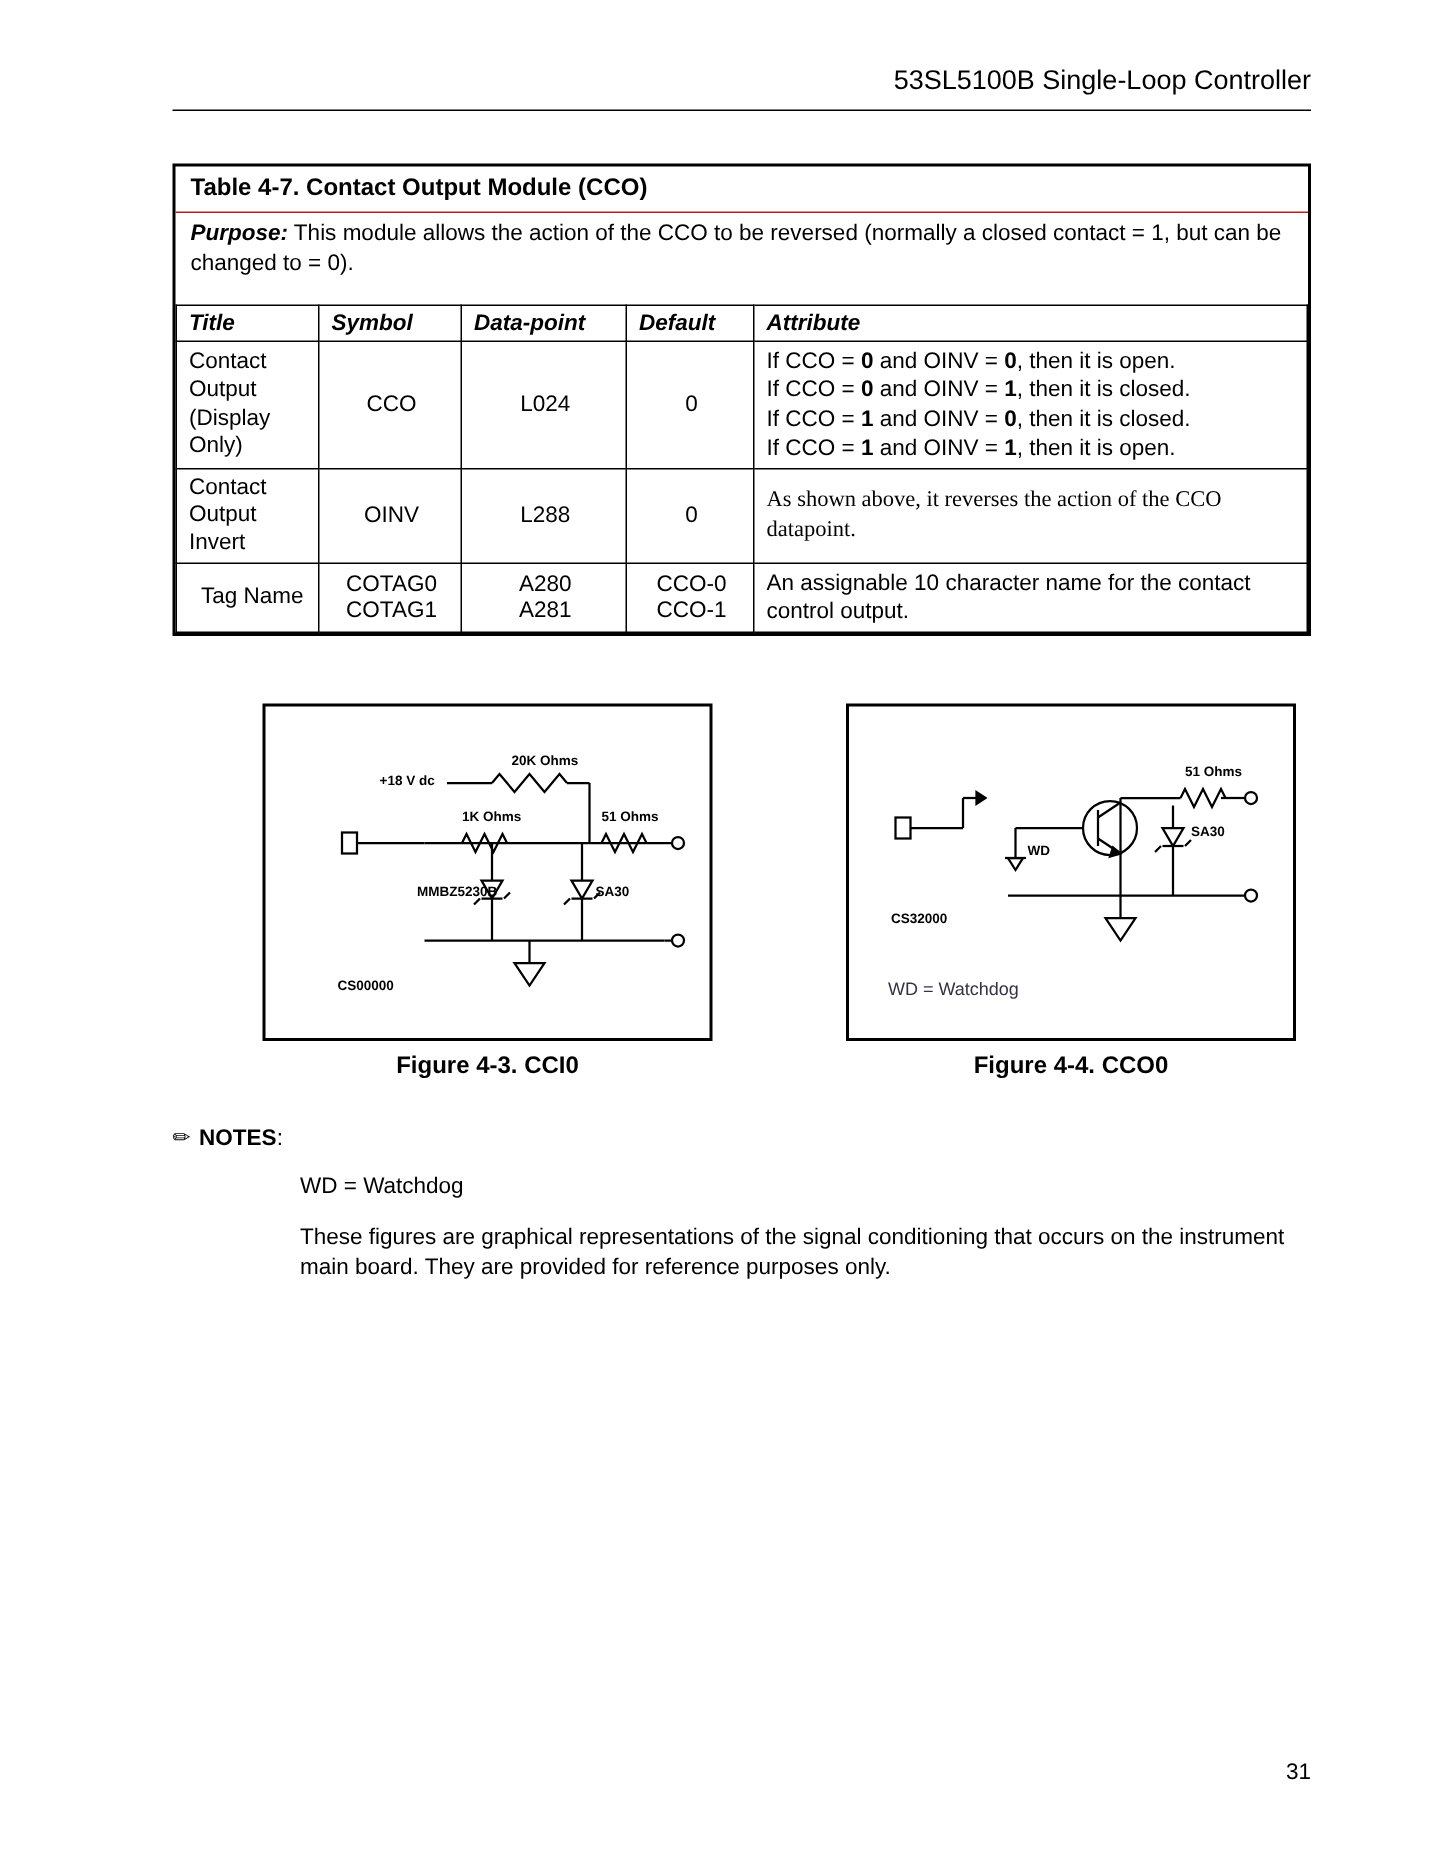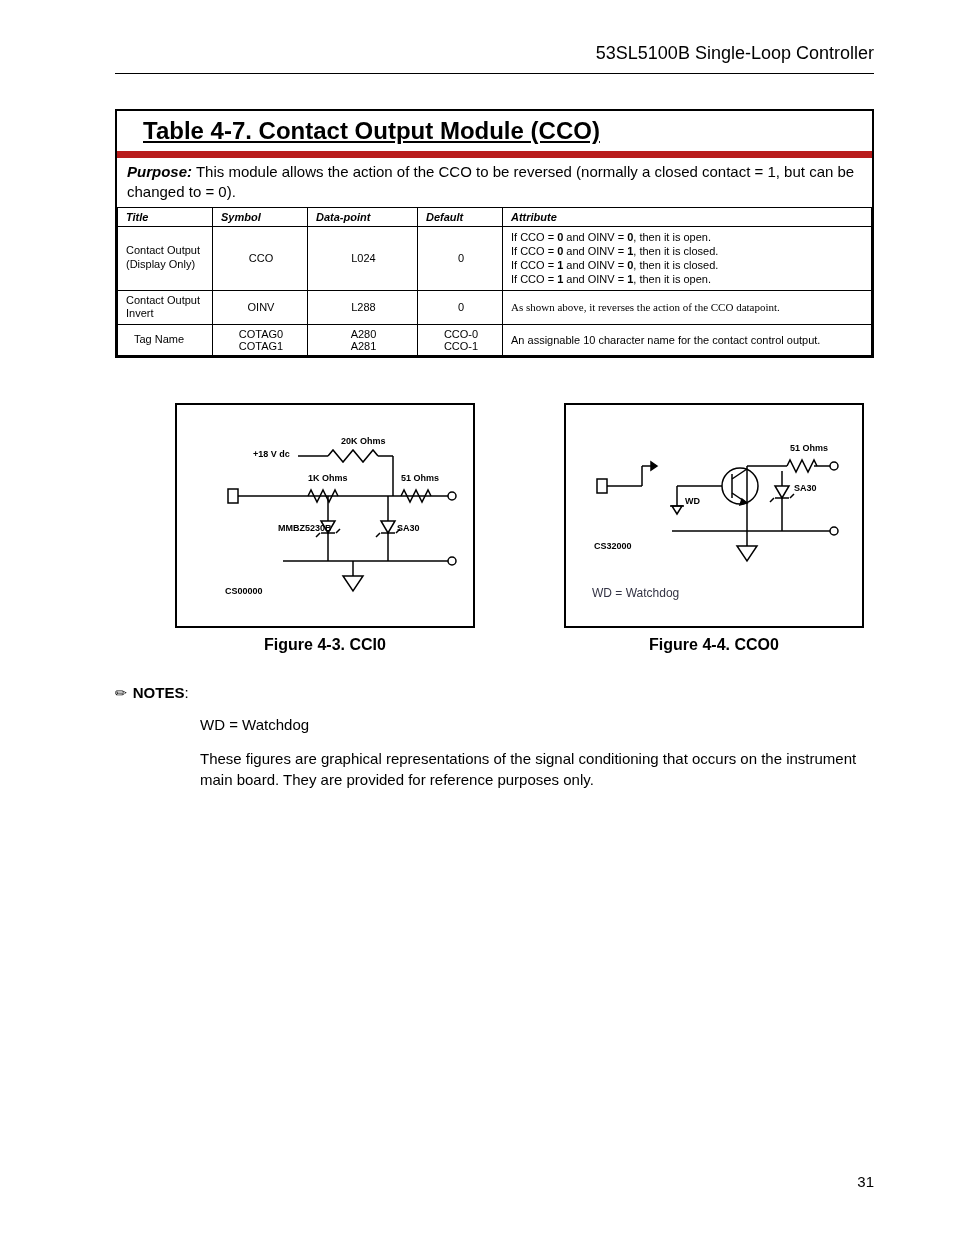--- a/index.html
+++ b/index.html
@@ -14,33 +14,33 @@
   }
   .header-right{text-align:right;line-height:1.5;}
   .doc-title{font-size:18px;}
   .manual-title{font-weight:bold;font-size:15px;margin-top:18px;}
   .hr{border-top:1.5px solid #000;margin-top:6px;}
   .table-outer{
     border:2px solid #000;
     margin-top:35px;
   }
   .table-title{
-    font-weight:bold;font-size:24px;
-    padding:6px 10px 6px 26px;
-    text-decoration:underline;
+    font-weight:bold;font-size:16px;
+    padding:6px 10px 6px 10px;
   }
   .purpose-cell{
-    border-top:7px solid #b91c1c;
+    border-top:1px solid #b91c1c;
     padding:4px 10px 4px 10px;
     font-size:15px;line-height:1.35;
   }
   table.data{
     width:100%;
     border-collapse:collapse;
-    font-size:11px;
+    font-size:15px;
+    margin-top:12px;
   }
   table.data th, table.data td{
     border:1px solid #000;
     padding:3px 6px 3px 8px;
     vertical-align:middle;
     text-align:left;
   }
   table.data th{
     font-style:italic;
     font-weight:bold;

